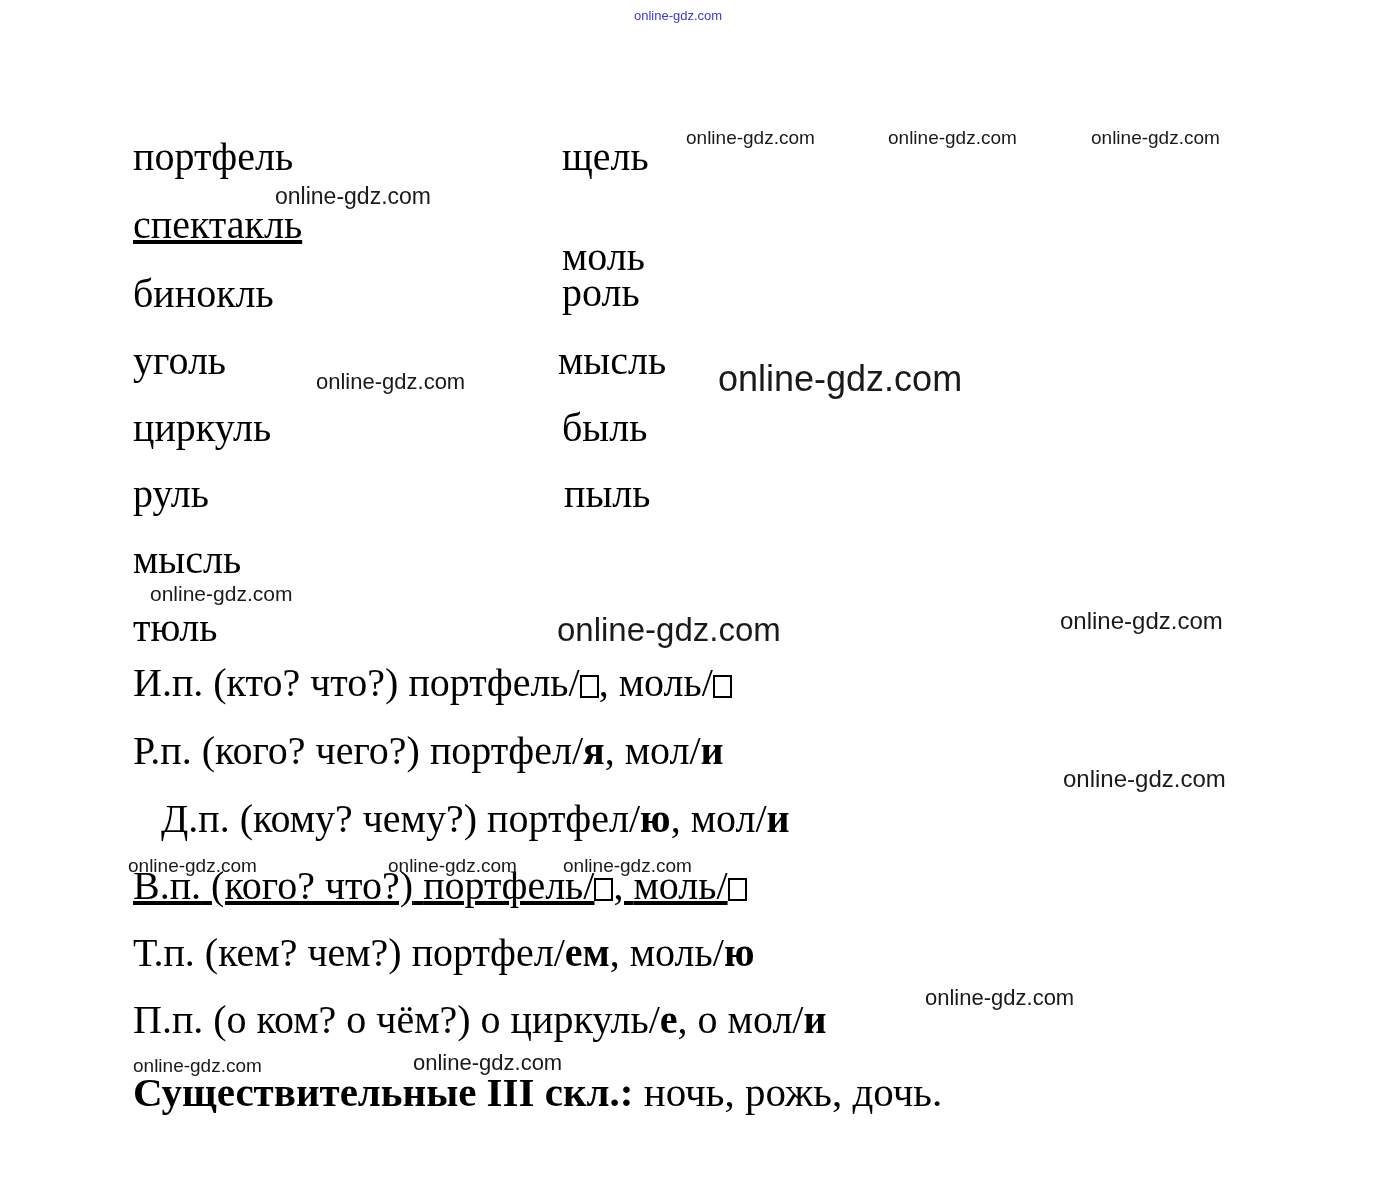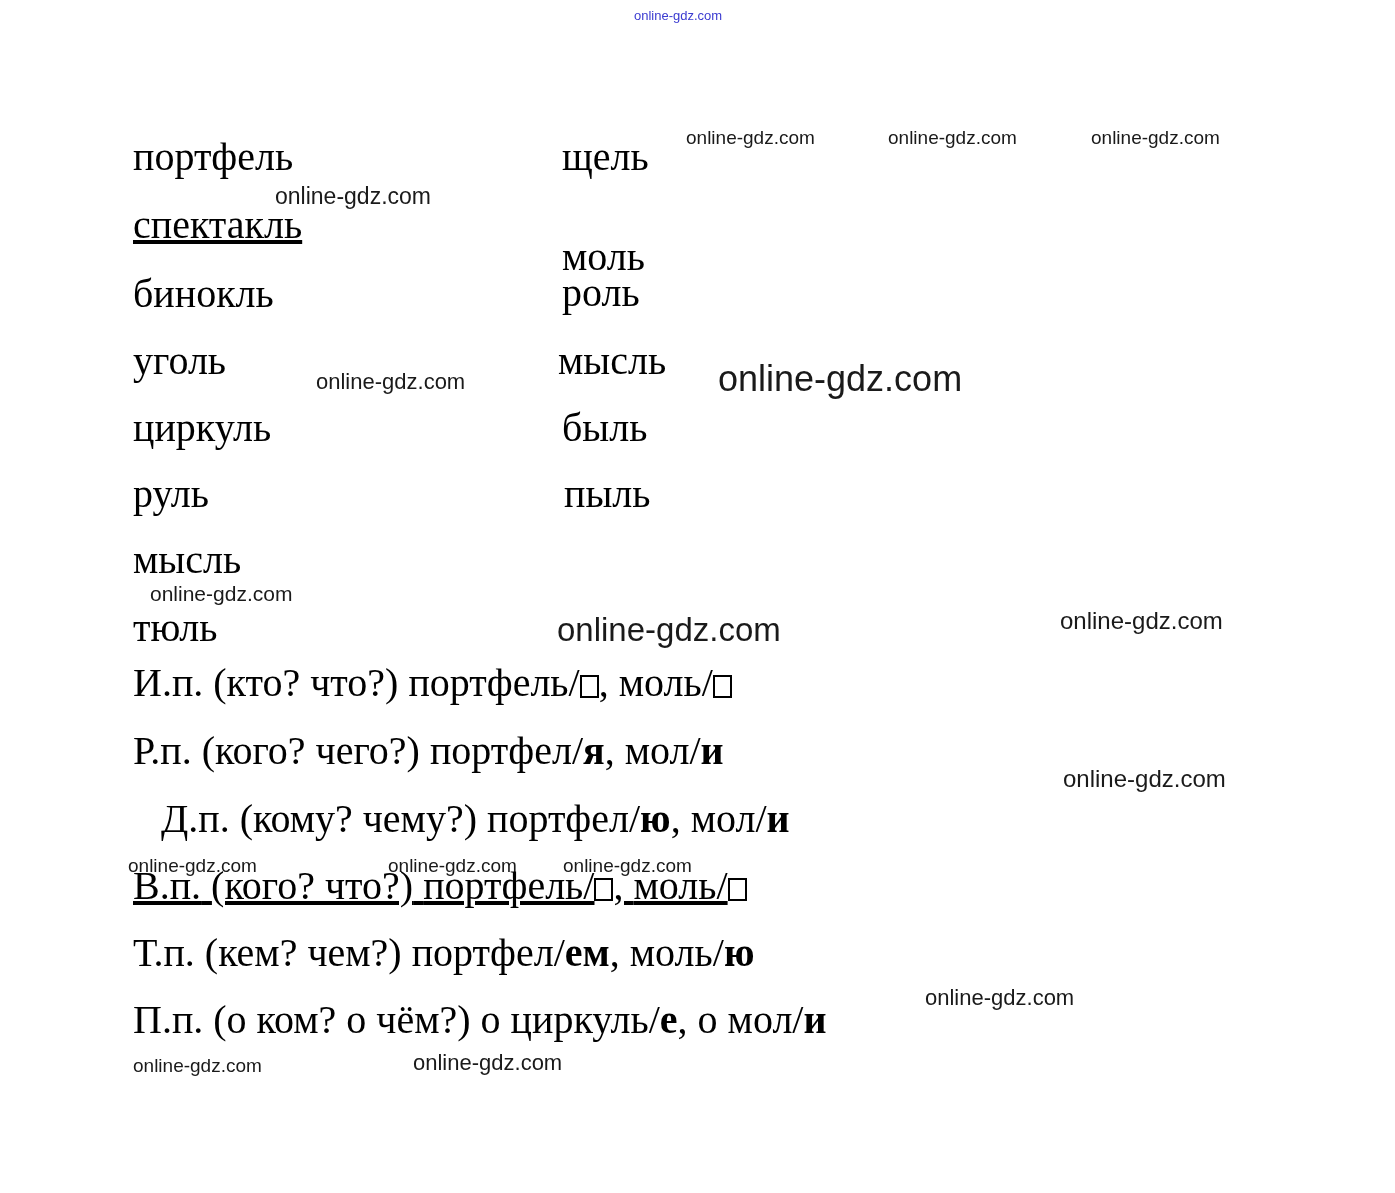--- a/index.html
+++ b/index.html
@@ -114,14 +114,15 @@
 
   <div id="cases">
       <div class="case-line" style="left: 133px; top: 663px;"><span>И.п.</span> <span>(кто? что?)</span> <span>портфель/</span><span class="box"></span>, <span>моль/</span><span class="box"></span></div>
       <div class="case-line" style="left: 133px; top: 731px;"><span>Р.п.</span> <span>(кого? чего?)</span> <span>портфел/</span><b>я</b>, <span>мол/</span><b>и</b></div>
       <div class="case-line" style="left: 133px; top: 799px; margin-left: 28px;"><span>Д.п.</span> <span>(кому? чему?)</span> <span>портфел/</span><b>ю</b>, <span>мол/</span><b>и</b></div>
       <div class="case-line" style="left: 133px; top: 866px; text-decoration: underline;"><span>В.п.</span> <span>(кого? что?)</span> <span>портфель/</span><span class="box"></span>, <span>моль/</span><span class="box"></span></div>
       <div class="case-line" style="left: 133px; top: 933px;"><span>Т.п.</span> <span>(кем? чем?)</span> <span>портфел/</span><b>ем</b>, <span>моль/</span><b>ю</b></div>
       <div class="case-line" style="left: 133px; top: 1000px;"><span>П.п.</span> <span>(о ком? о чём?)</span> <span>о циркуль/</span><b>е</b>, <span>о мол/</span><b>и</b></div>
     </div>
 
+  <div class="footer-line" id="footer" style="left: 133px; top: 1072px;"><span class="lead">Существительные III скл.:</span><span> ночь, рожь, дочь.</span></div>
 
 </div>
 
 </body></html>

